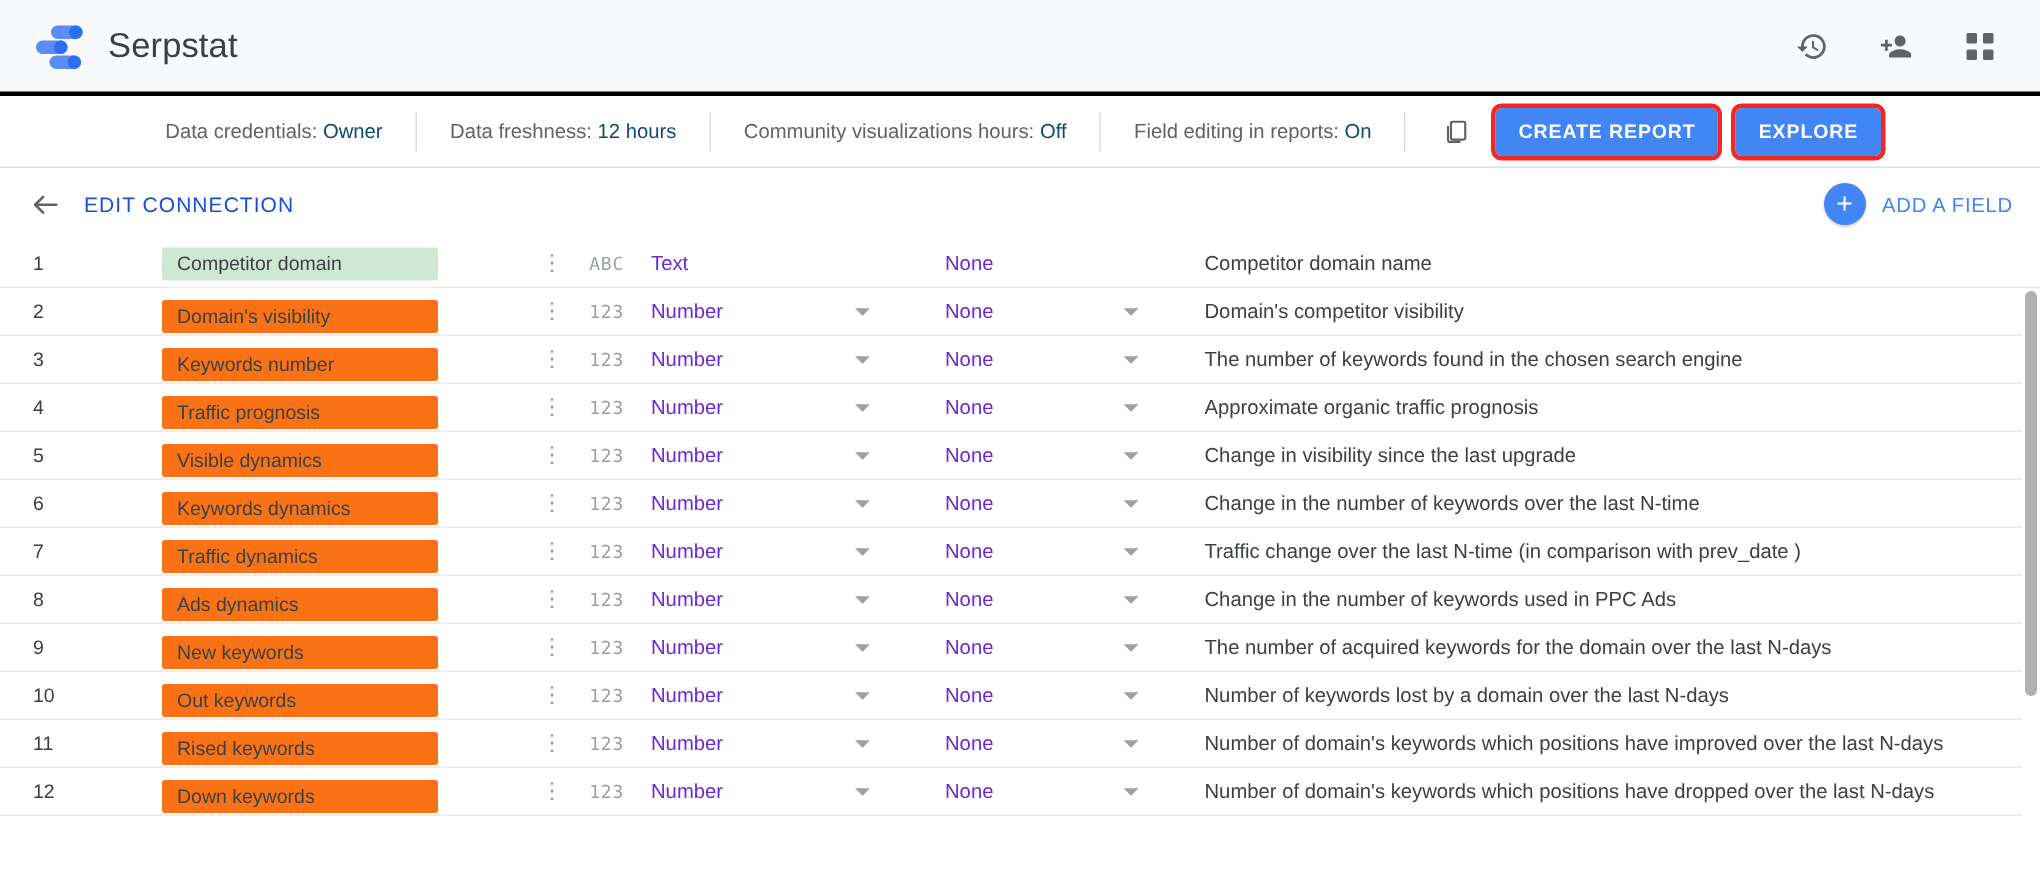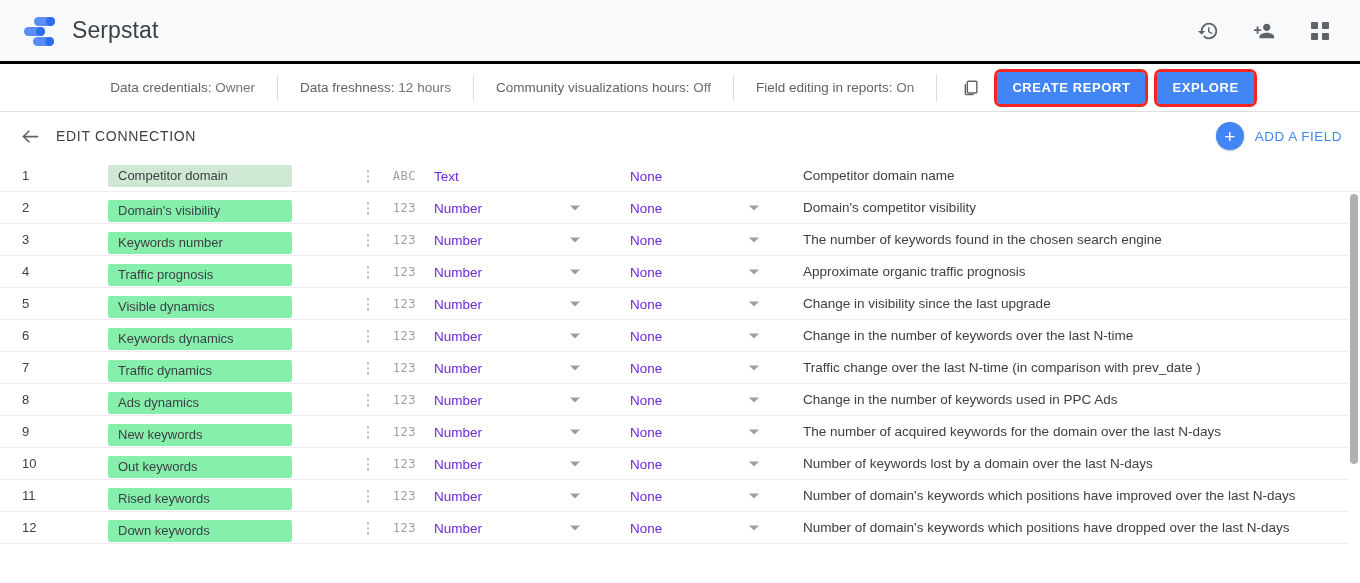--- a/index.html
+++ b/index.html
@@ -70,21 +70,21 @@
     gap: 0;
     border-bottom: 1px solid #e0e0e0;
     padding-right: 14px;
   }
   .meta {
     font-size: 13.5px;
     color: #5f6368;
     padding: 0 22px;
     white-space: nowrap;
   }
-  .meta .val { color: #737373; cursor: pointer; margin-top: 8px; }
+  .meta .val { color: #0c4a6e; cursor: pointer; margin-top: 8px; }
   .vsep {
     width: 1px; height: 26px; background: #dadce0; flex: 0 0 auto;
   }
   .copy-btn {
     width: 34px; height: 34px;
     margin: 0 10px 0 16px;
     display: flex; align-items: center; justify-content: center;
     cursor: pointer; color: #5f6368;
     border-radius: 4px;
   }
@@ -117,21 +117,21 @@
   }
   .back-arrow {
     width: 28px; height: 28px;
     display: flex; align-items: center; justify-content: center;
     color: #5f6368;
     cursor: pointer;
     margin-right: 12px;
   }
   .pagetitle {
     font-size: 14px;
-    color: #404040;
+    color: #1d4ed8;
     letter-spacing: .7px;
   }
   .pagehead-spacer { flex: 1 1 auto; }
   .addfield {
     display: flex; align-items: center; gap: 11px;
     cursor: pointer;
   }
   .fab {
     width: 28px; height: 28px;
     border-radius: 50%;
@@ -212,21 +212,21 @@
     color: #3c4043;
     padding: 0 10px;
     margin-left: 12px;
     width: 184px;
     white-space: nowrap;
     overflow: hidden;
     text-overflow: ellipsis;
     cursor: text;
   }
   .chip.dimension { background: #cfe8d4; }
-  .chip.metric    { background: #86efac; margin-top: 6px; }
+  .chip.metric    { background: #f97316; margin-top: 6px; }
   .dots {
     color: #9aa0a6;
     font-size: 15px;
     line-height: 1;
     letter-spacing: 0;
     text-align: center;
     cursor: pointer;
     user-select: none;
   }
   .typeicon {

